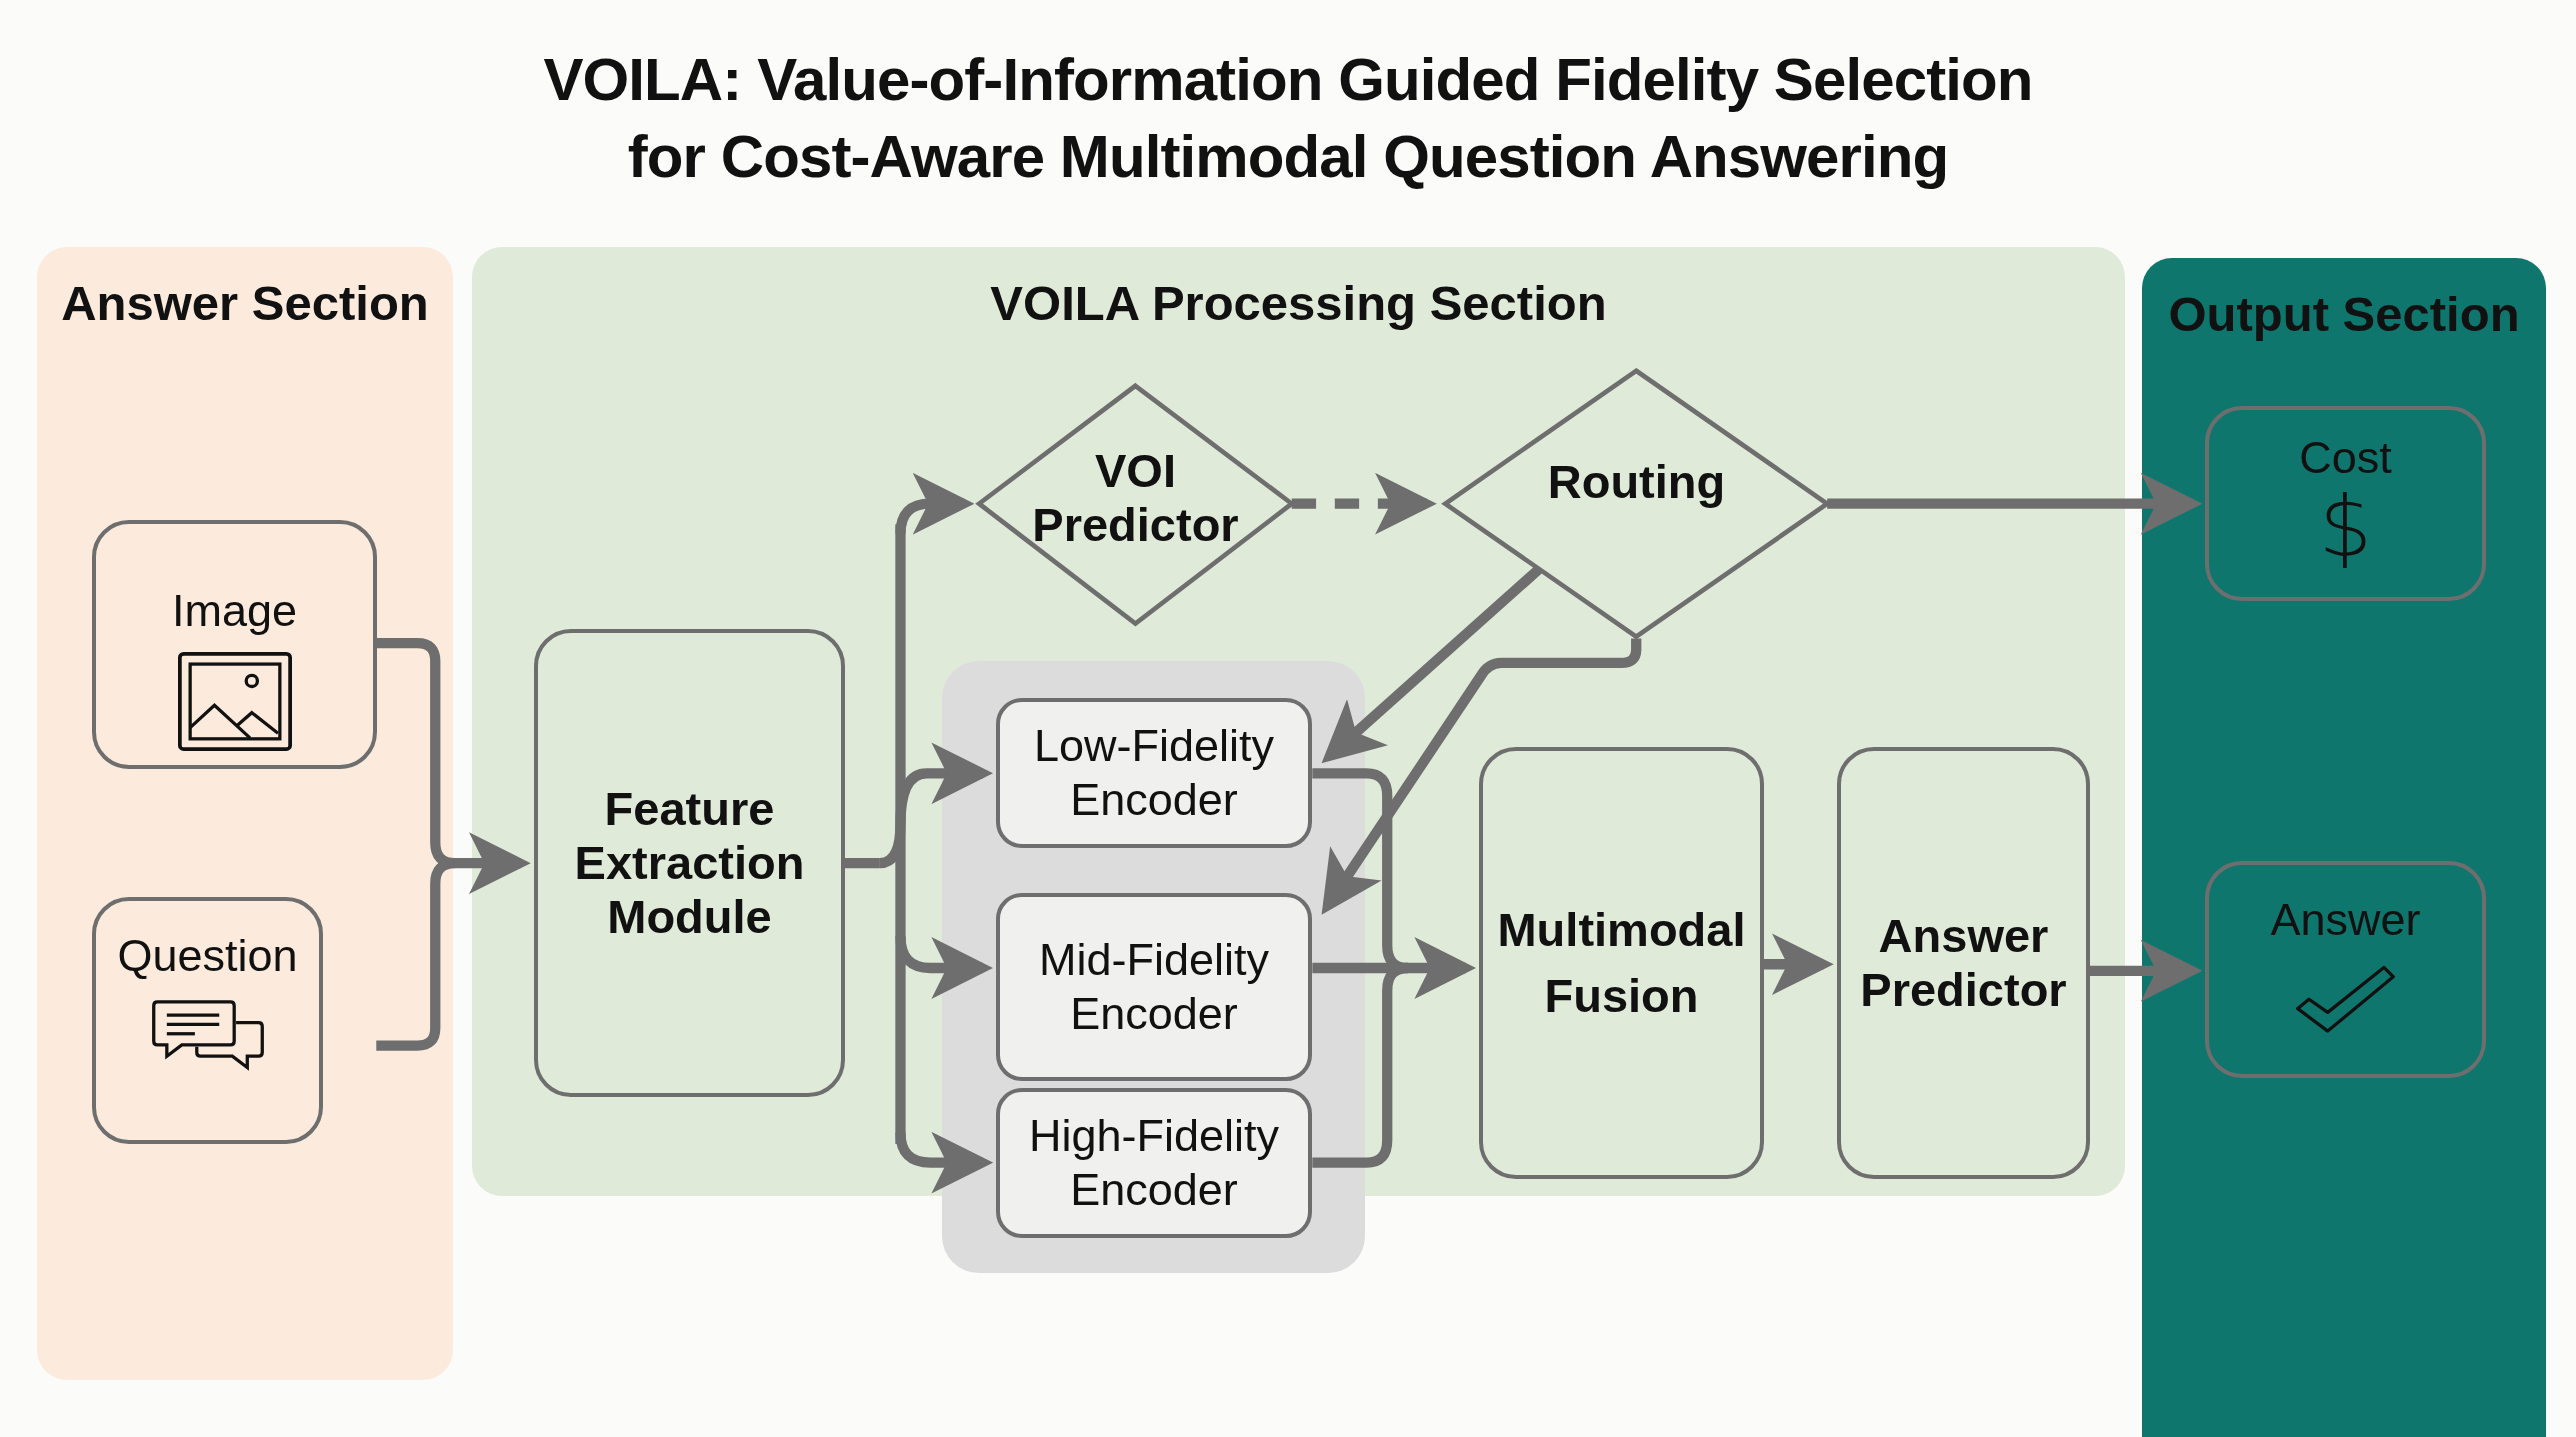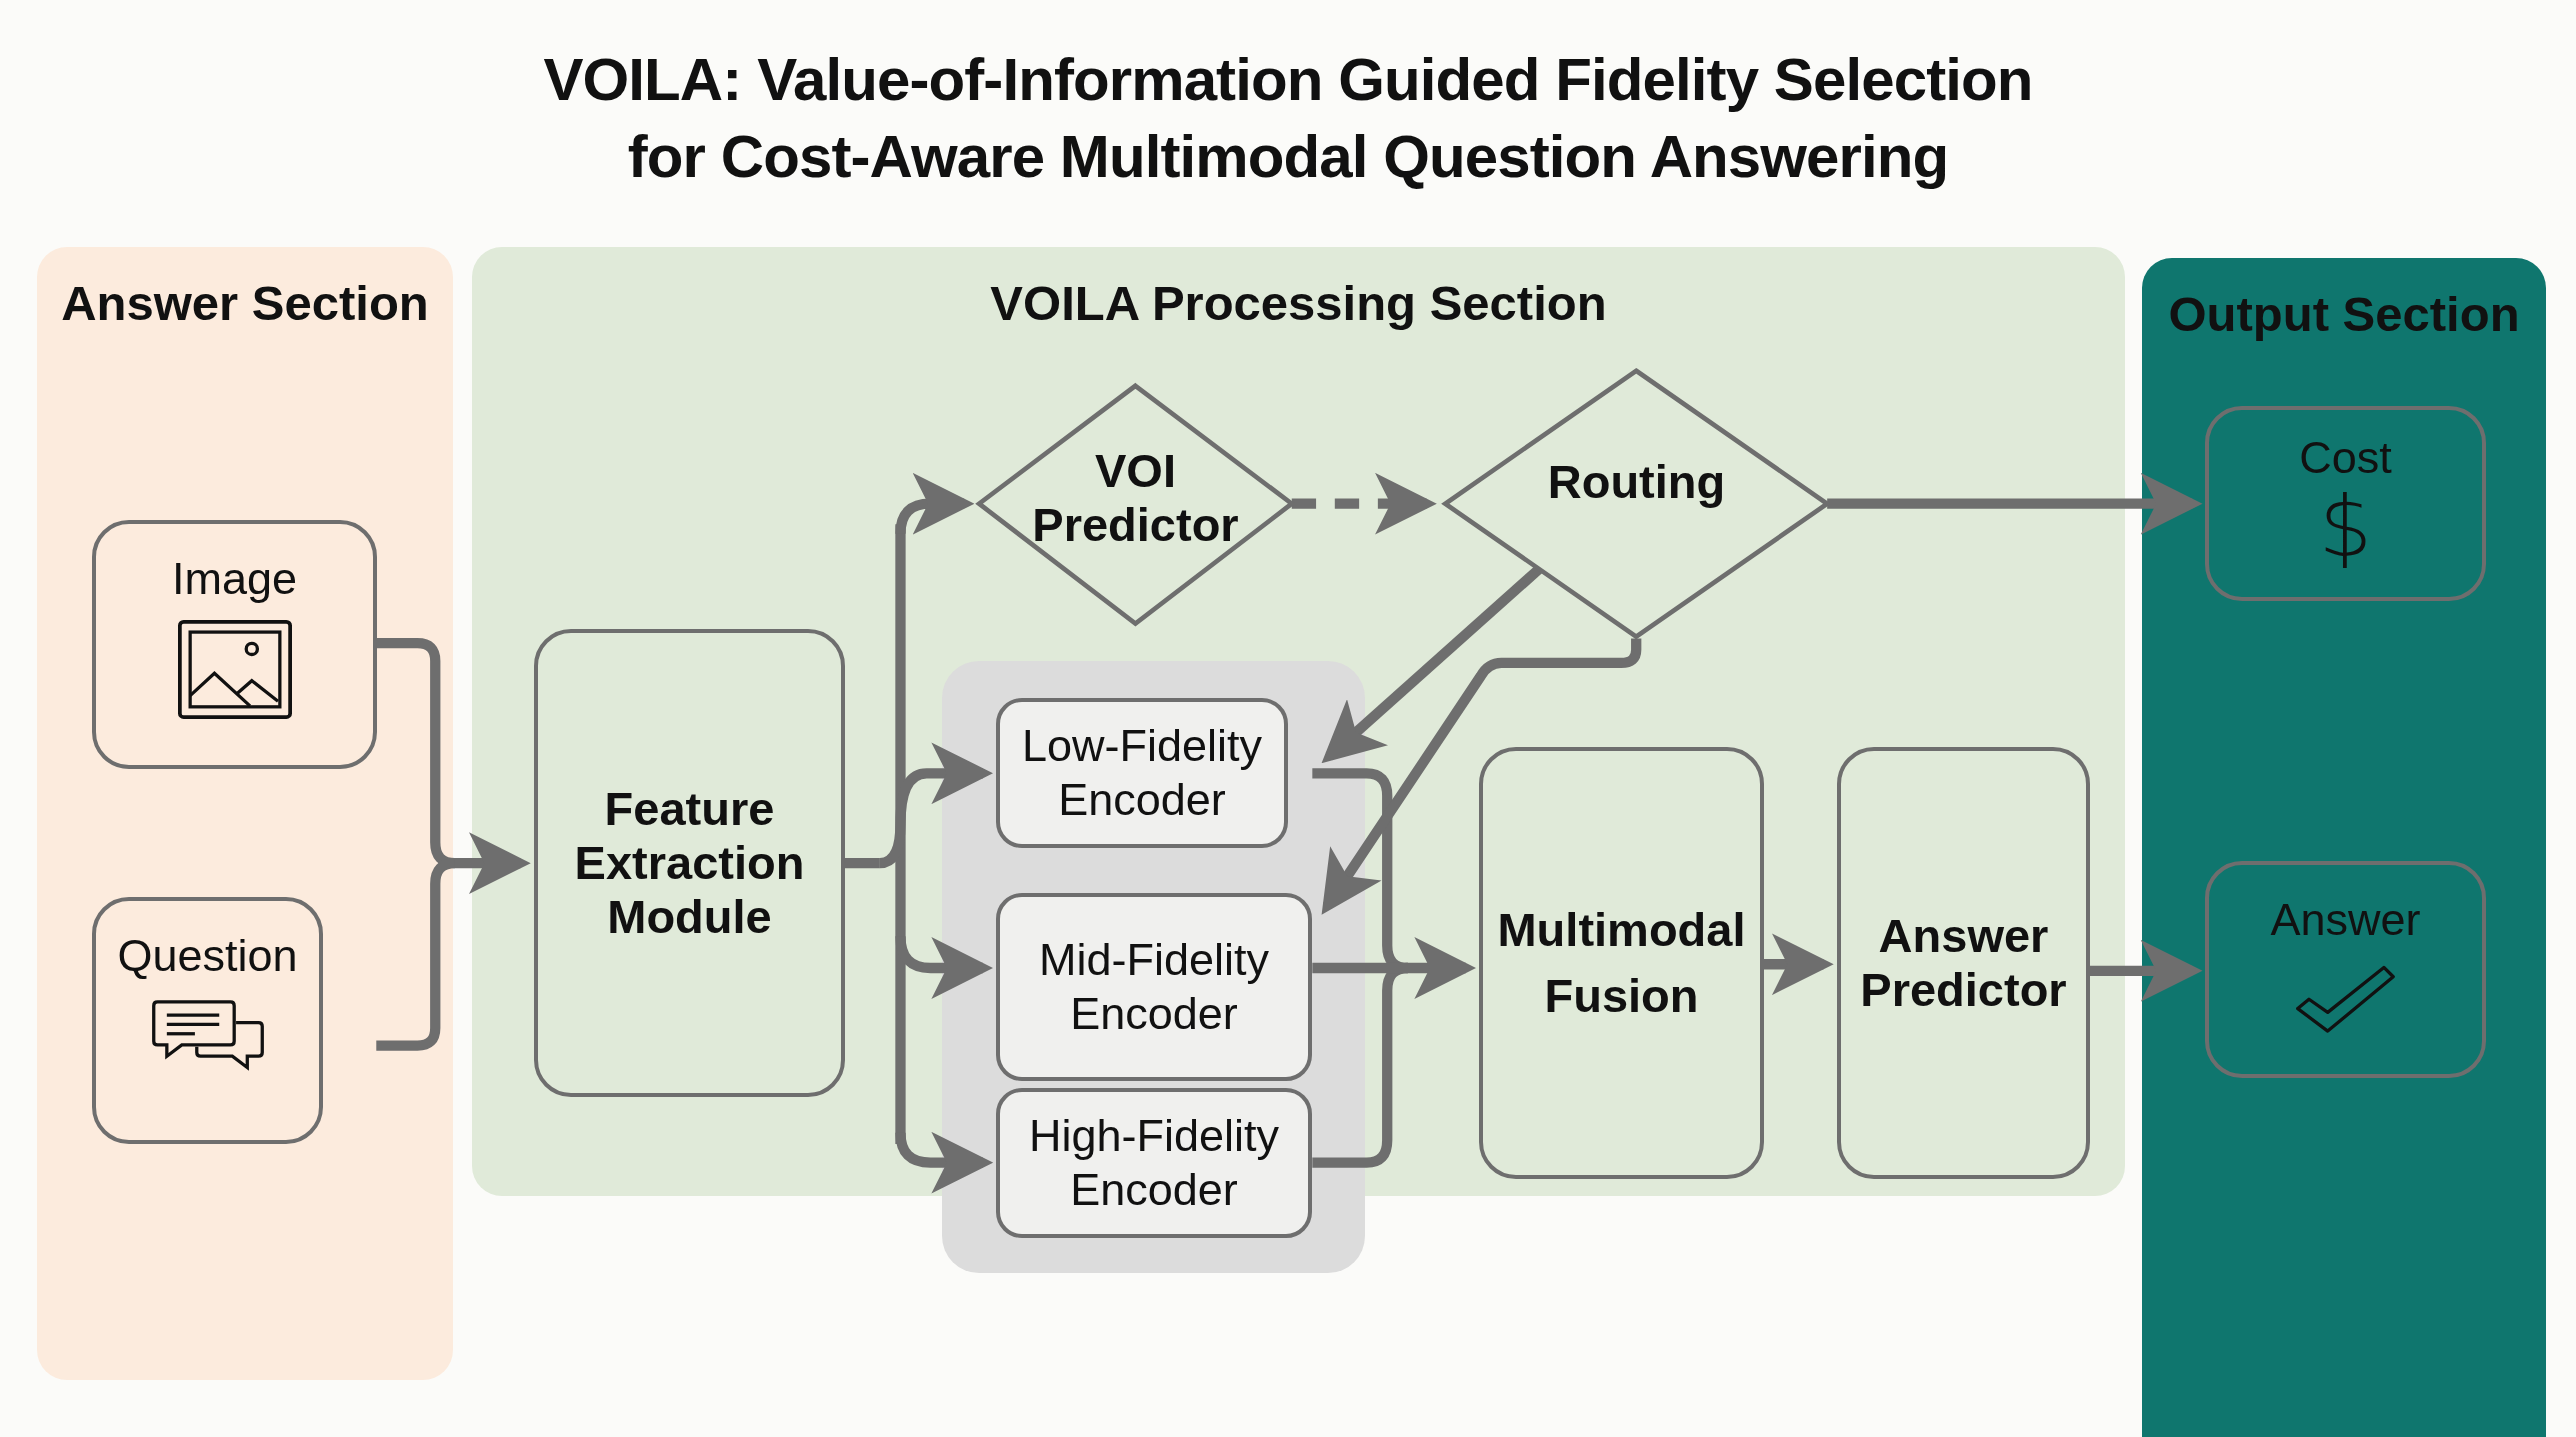--- a/index.html
+++ b/index.html
@@ -31,21 +31,21 @@
 </div>
 <div class="panel" style="left:472px; top:247px; width:1653px; height:949px; background:#e0ead9;">
   <div class="panel-title" style="top:28px;">VOILA Processing Section</div>
 </div>
 <div class="panel" style="left:2142px; top:258px; width:404px; height:1214px; background:#0f766e;">
   <div class="panel-title" style="top:28px;">Output Section</div>
 </div>
 
 <div style="position:absolute; left:942px; top:661px; width:423px; height:612px; background:#dcdcdc; border-radius:37px;"></div>
 
-<div class="box" style="left:92px; top:520px; width:285px; height:249px; justify-content:flex-start; padding-top:28px;">
+<div class="box" style="left:92px; top:520px; width:285px; height:249px; justify-content:flex-end; padding-top:28px;">
   <div class="lbl">Image</div>
   <svg width="116" height="114" viewBox="0 0 124 122" style="margin-top:13px;">
     <rect x="3" y="3" width="118" height="102" rx="4" fill="none" stroke="#111" stroke-width="4"></rect>
     <rect x="14" y="14" width="96" height="80" fill="none" stroke="#111" stroke-width="3.5"></rect>
     <circle cx="80" cy="32" r="6" fill="none" stroke="#111" stroke-width="3.5"></circle>
     <polyline points="14,82 40,58 78,93" fill="none" stroke="#111" stroke-width="3.5"></polyline>
     <polyline points="64,80 80,66 108,88" fill="none" stroke="#111" stroke-width="3.5"></polyline>
   </svg>
 </div>
 <div class="box" style="left:92px; top:897px; width:231px; height:247px; justify-content:flex-start; padding-top:28px;">
@@ -58,21 +58,21 @@
     <path d="M92 24 L116 24 Q120 24 120 28 L120 56 Q120 60 116 60 L104 60 L104 72 L88 60 L54 60 Q50 60 50 56 L50 50" fill="none" stroke="#111" stroke-width="3.5"></path>
   </svg>
 </div>
 
 <div class="box" style="left:534px; top:629px; width:311px; height:468px;">
   <div class="lbl-bold">Feature</div>
   <div class="lbl-bold">Extraction</div>
   <div class="lbl-bold">Module</div>
 </div>
 
-<div class="box enc" style="left:996px; top:698px; width:292px; height:150px;">
+<div class="box enc" style="left:996px; top:698px; width:316px; height:150px;">
   <div class="lbl">Low-Fidelity</div>
   <div class="lbl">Encoder</div>
 </div>
 <div class="box enc" style="left:996px; top:893px; width:316px; height:188px;">
   <div class="lbl">Mid-Fidelity</div>
   <div class="lbl">Encoder</div>
 </div>
 <div class="box enc" style="left:996px; top:1088px; width:316px; height:150px;">
   <div class="lbl">High-Fidelity</div>
   <div class="lbl">Encoder</div>

